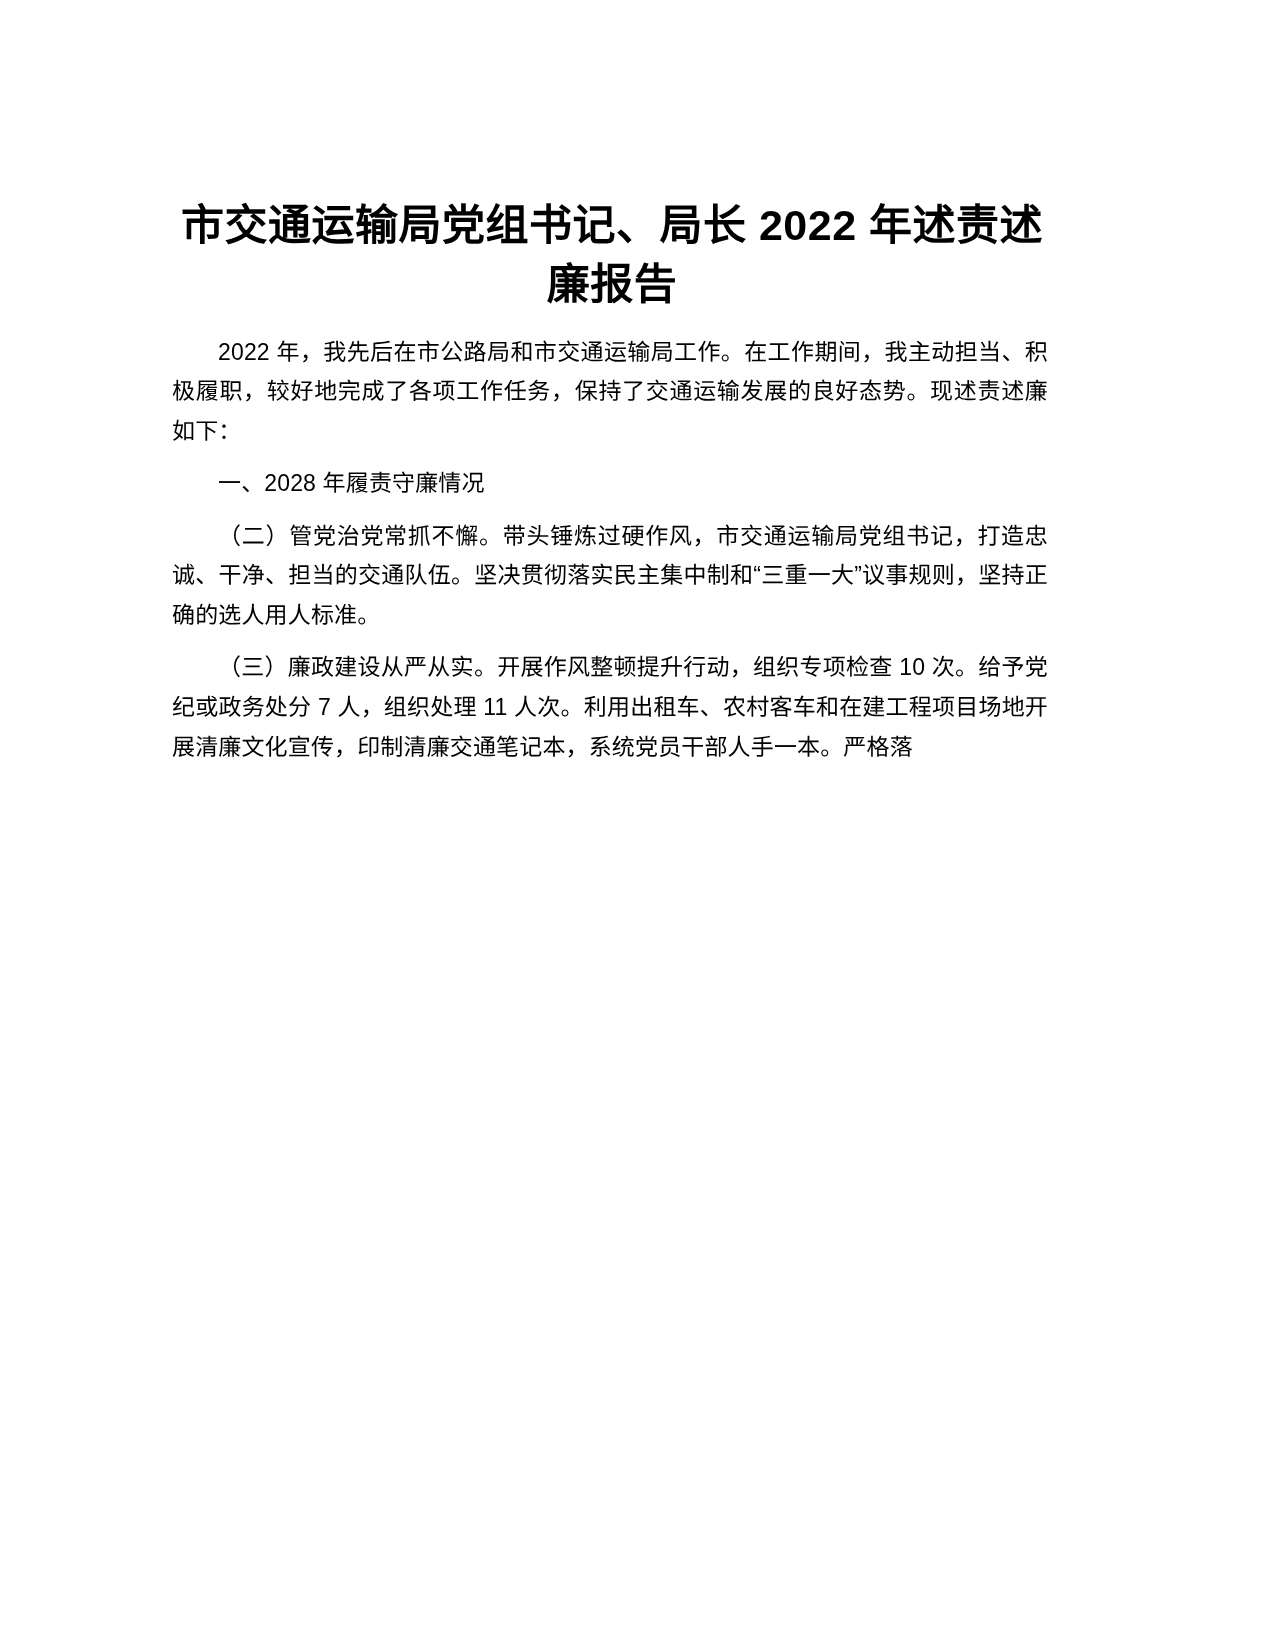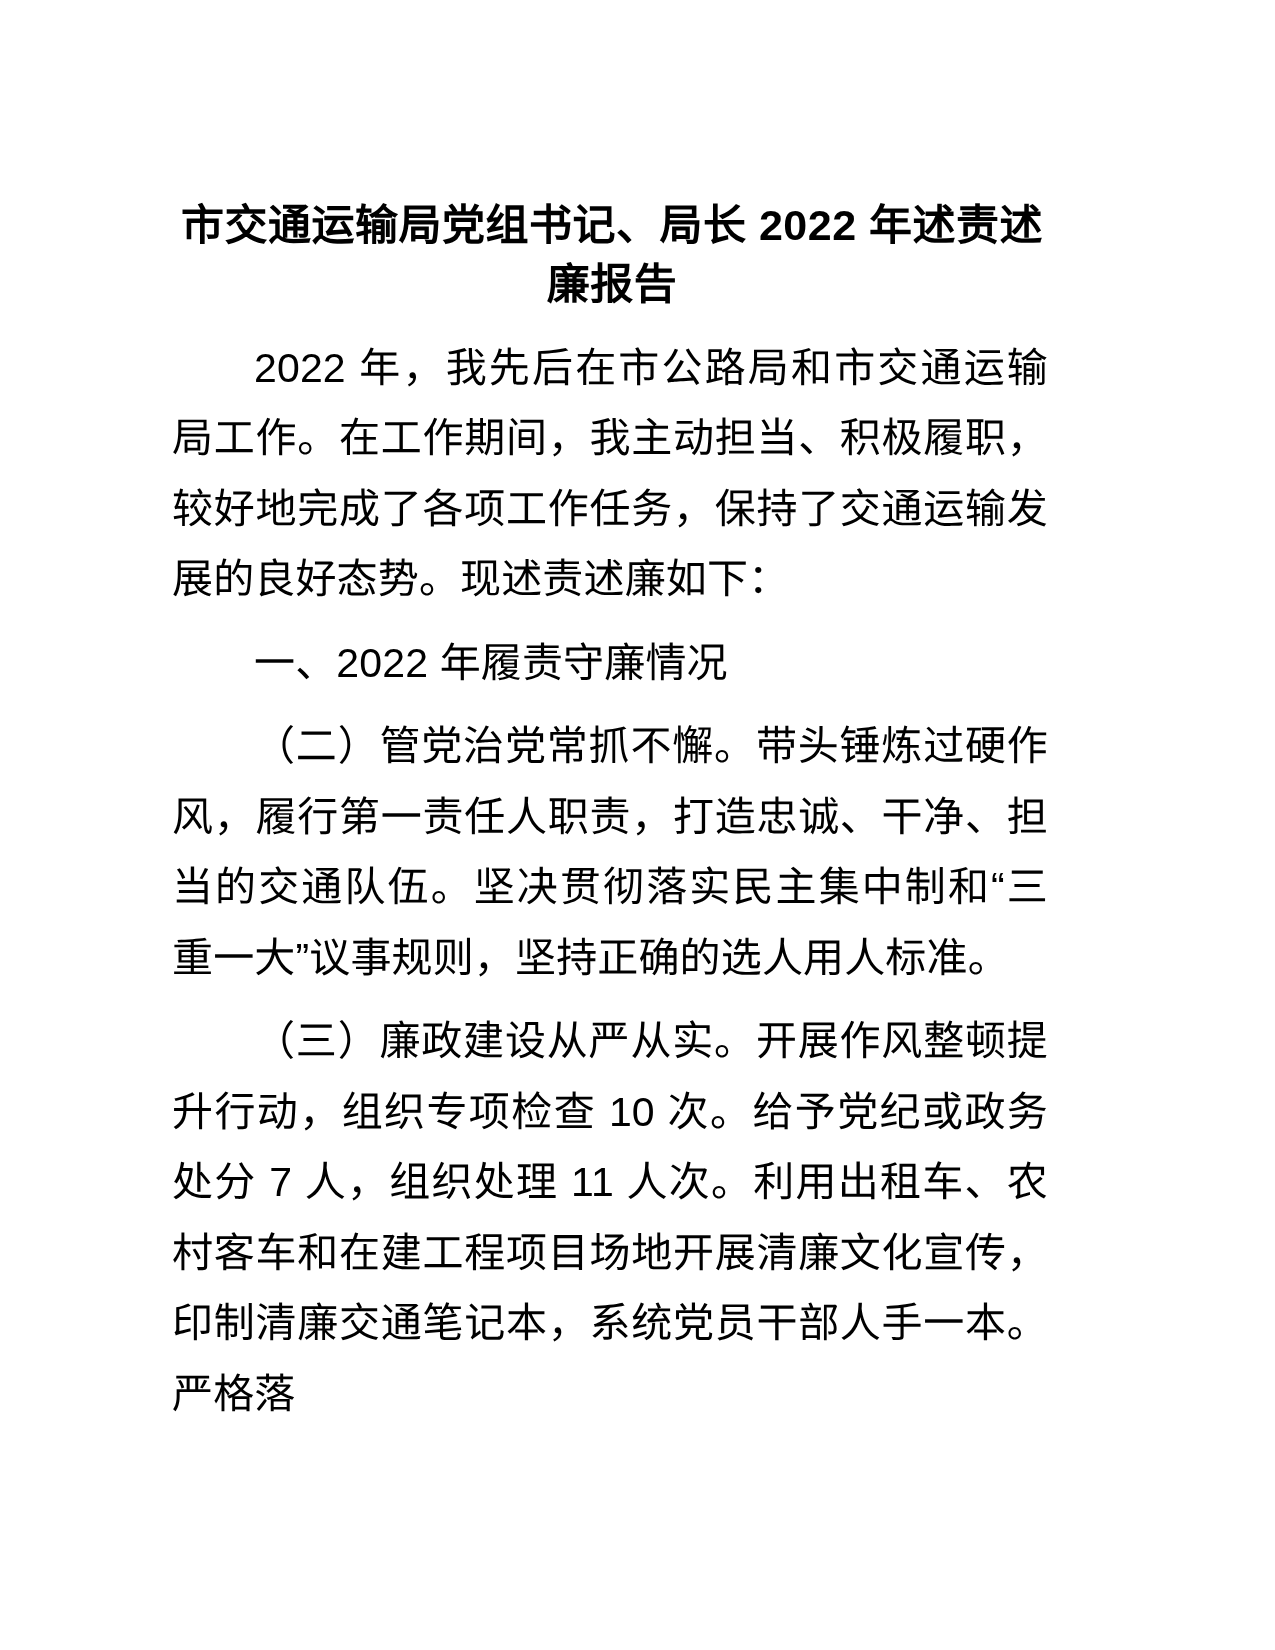--- a/index.html
+++ b/index.html
@@ -30,21 +30,21 @@
     font-size: 43px;
     font-weight: bold;
     line-height: 1.38;
     text-align: center;
     letter-spacing: 0.5px;
     margin: 0 0 18px 0;
     padding: 0;
     word-break: break-all;
   }
   .para {
-    font-size: 41px;
+    font-size: 23px;
     line-height: 1.72;
     text-align: justify;
     text-align-last: left;
     text-justify: inter-ideograph;
     margin: 0 4px 13px 0;
     padding: 0;
     text-indent: 2em;
     word-break: break-all;
     letter-spacing: 0.15px;
   }
@@ -58,21 +58,21 @@
 </head>
 <body>
 
 <div class="page">
   <div class="content">
 
     <h1 class="doc-title">市交通运输局党组书记、局长 2022 年述责述廉报告</h1>
 
     <p class="para">2022 年，我先后在市公路局和市交通运输局工作。在工作期间，我主动担当、积极履职，较好地完成了各项工作任务，保持了交通运输发展的良好态势。现述责述廉如下：</p>
 
-    <p class="para heading-lvl1">一、2022 年履责守廉情况</p>
+    <p class="para heading-lvl1">一、2028 年履责守廉情况</p>
 
 
-    <p class="para">（二）管党治党常抓不懈。带头锤炼过硬作风，履行第一责任人职责，打造忠诚、干净、担当的交通队伍。坚决贯彻落实民主集中制和“三重一大”议事规则，坚持正确的选人用人标准。</p>
+    <p class="para">（二）管党治党常抓不懈。带头锤炼过硬作风，市交通运输局党组书记，打造忠诚、干净、担当的交通队伍。坚决贯彻落实民主集中制和“三重一大”议事规则，坚持正确的选人用人标准。</p>
 
     <p class="para clipped">（三）廉政建设从严从实。开展作风整顿提升行动，组织专项检查 10 次。给予党纪或政务处分 7 人，组织处理 11 人次。利用出租车、农村客车和在建工程项目场地开展清廉文化宣传，印制清廉交通笔记本，系统党员干部人手一本。严格落</p>
 
   </div>
 </div>
 
 </body></html>

